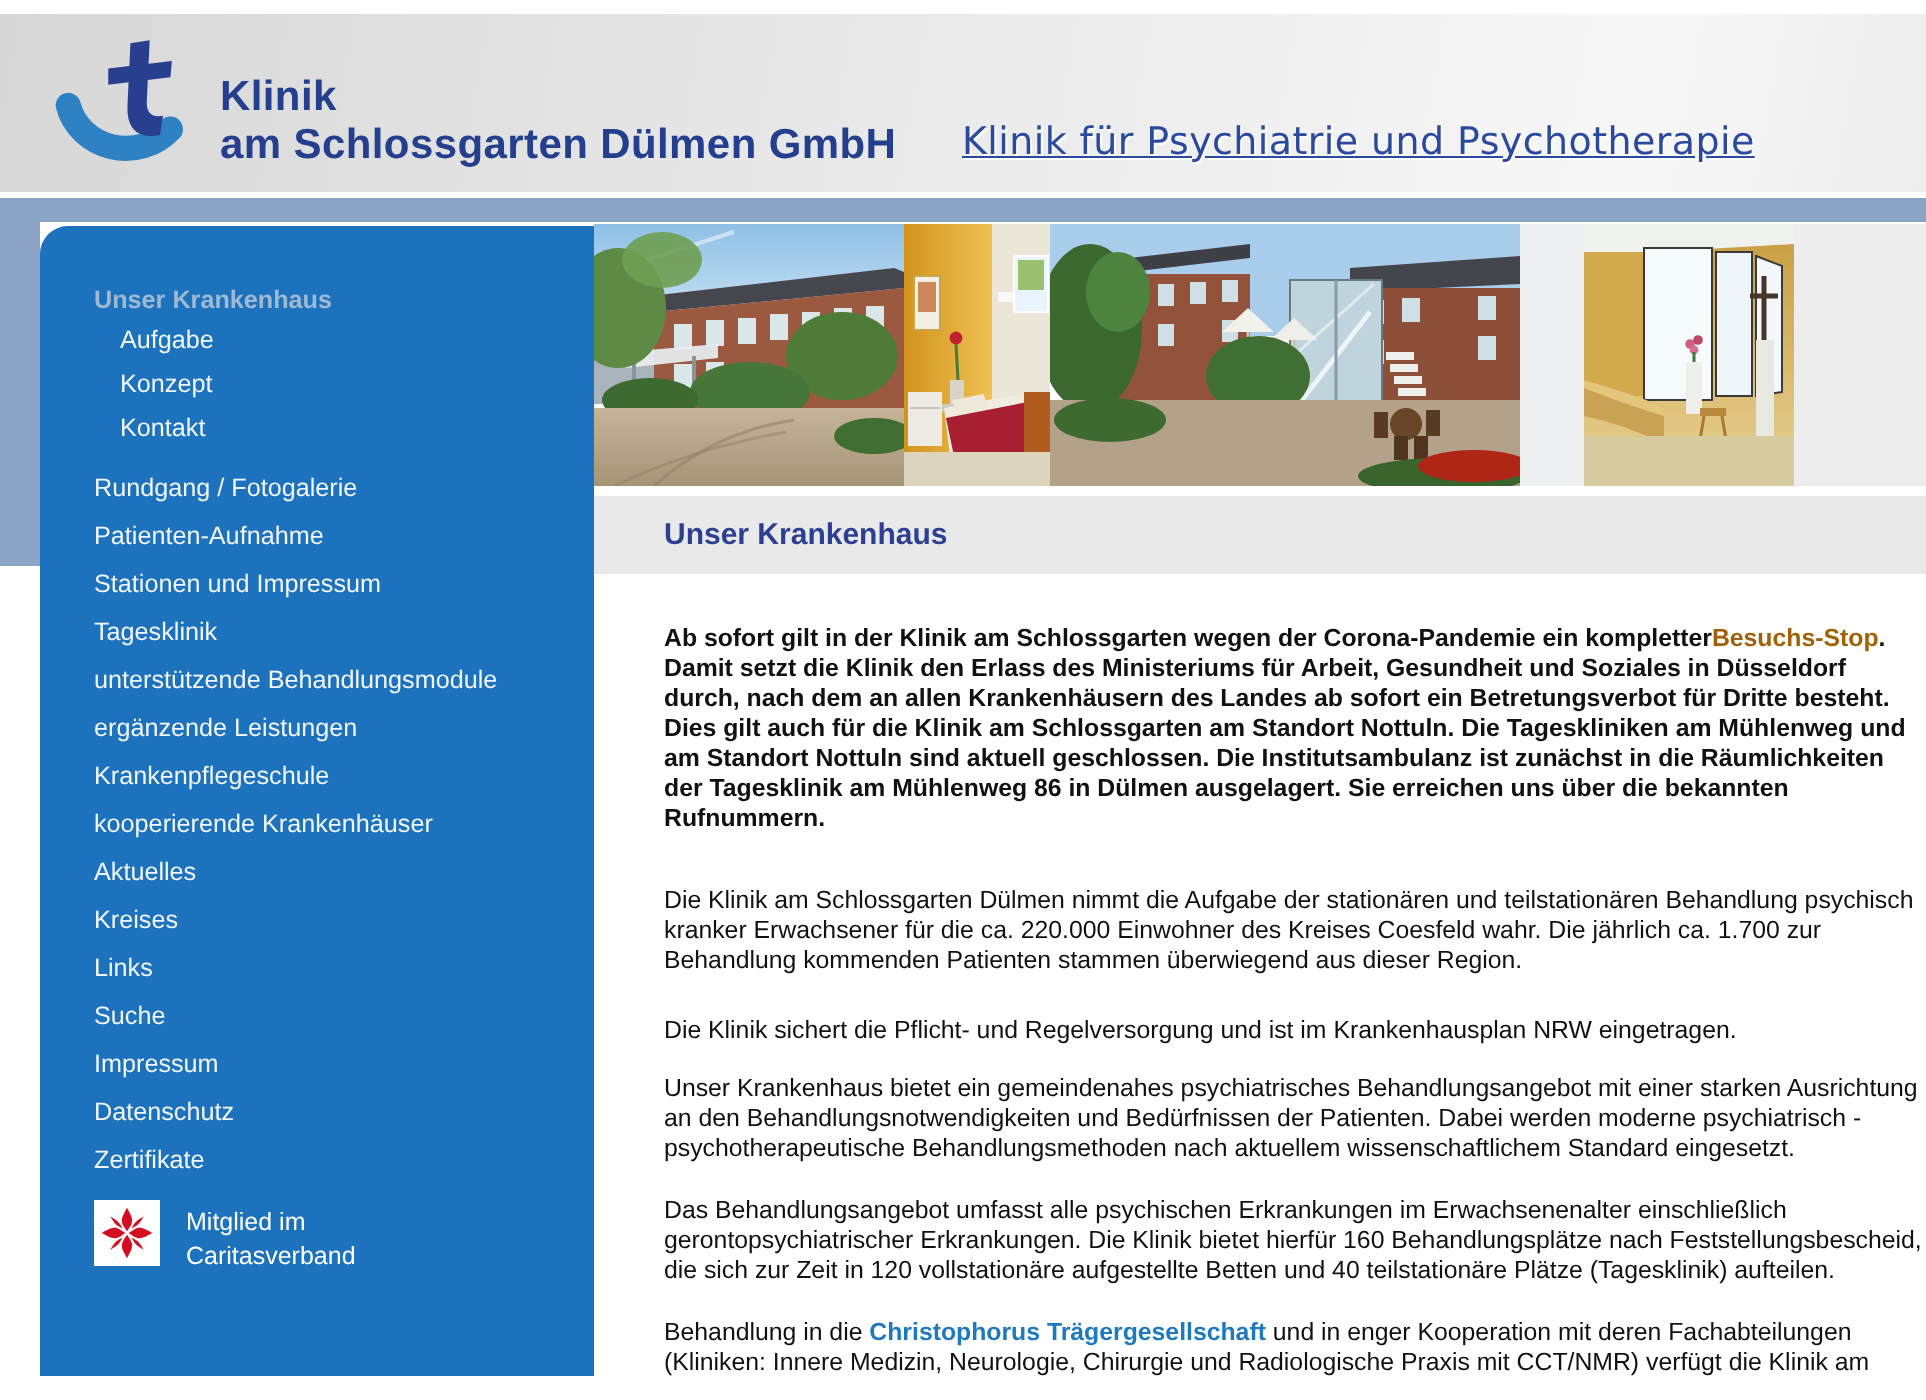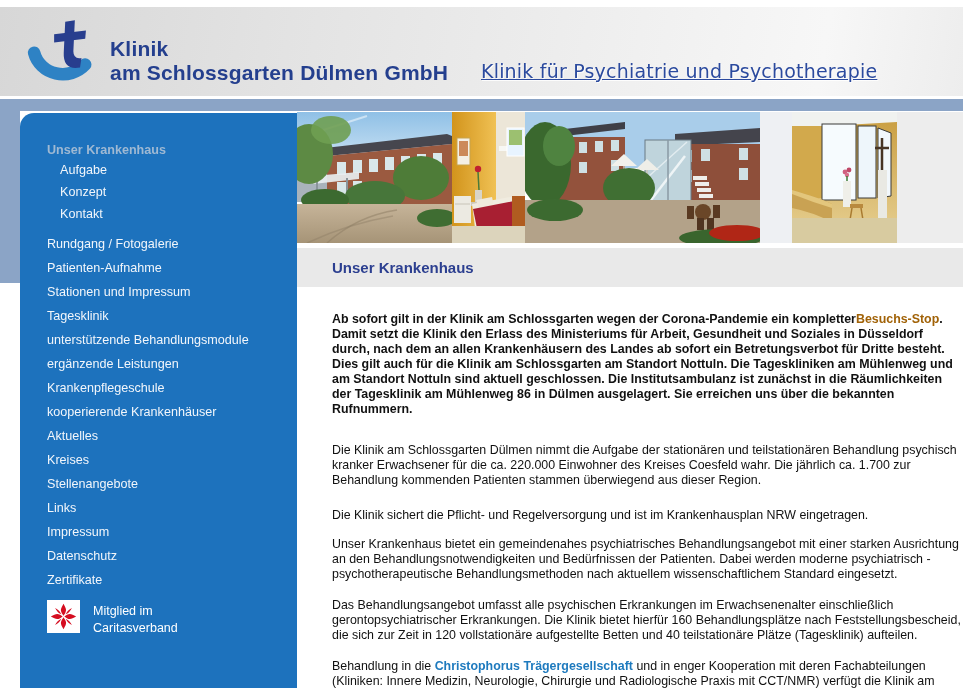--- a/index.html
+++ b/index.html
@@ -95,22 +95,22 @@
     <div class="nav-item first">Rundgang / Fotogalerie</div>
     <div class="nav-item">Patienten-Aufnahme</div>
     <div class="nav-item">Stationen und Impressum</div>
     <div class="nav-item">Tagesklinik</div>
     <div class="nav-item">unterstützende Behandlungsmodule</div>
     <div class="nav-item">ergänzende Leistungen</div>
     <div class="nav-item">Krankenpflegeschule</div>
     <div class="nav-item">kooperierende Krankenhäuser</div>
     <div class="nav-item">Aktuelles</div>
     <div class="nav-item">Kreises</div>
-    <div class="nav-item">Stellenangebote</div>
     <div class="nav-item">Links</div>
+    <div class="nav-item">Suche</div>
     <div class="nav-item">Impressum</div>
     <div class="nav-item">Datenschutz</div>
     <div class="nav-item">Zertifikate</div>
 
     <div class="badge">
       <span class="badge-icon">
         <svg viewBox="0 0 32 32" width="27" height="27">
           <g fill="#d50d20">
             <path d="M16 1 C13.4 6 11.8 8 14 12 L16 15 L18 12 C20.2 8 18.6 6 16 1 Z"></path>
             <path d="M16 31 C13.4 26 11.8 24 14 20 L16 17 L18 20 C20.2 24 18.6 26 16 31 Z"></path>

